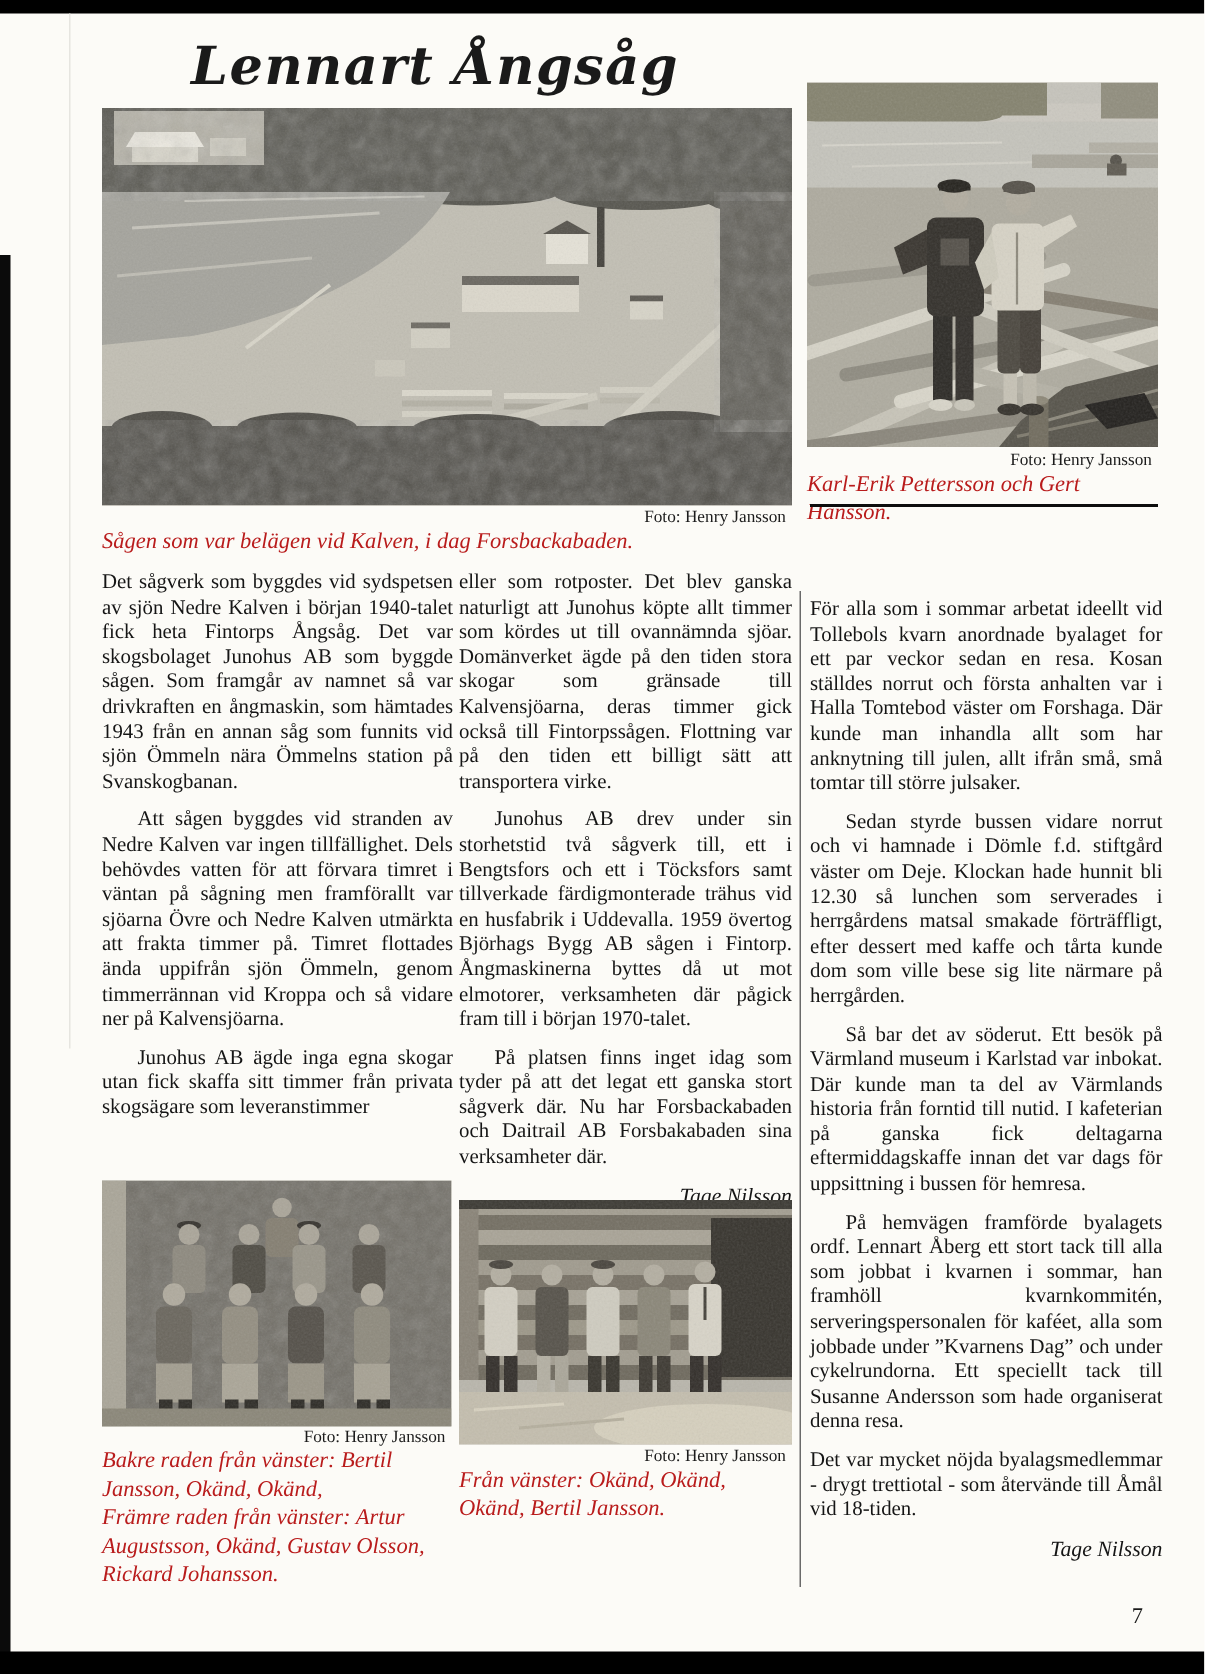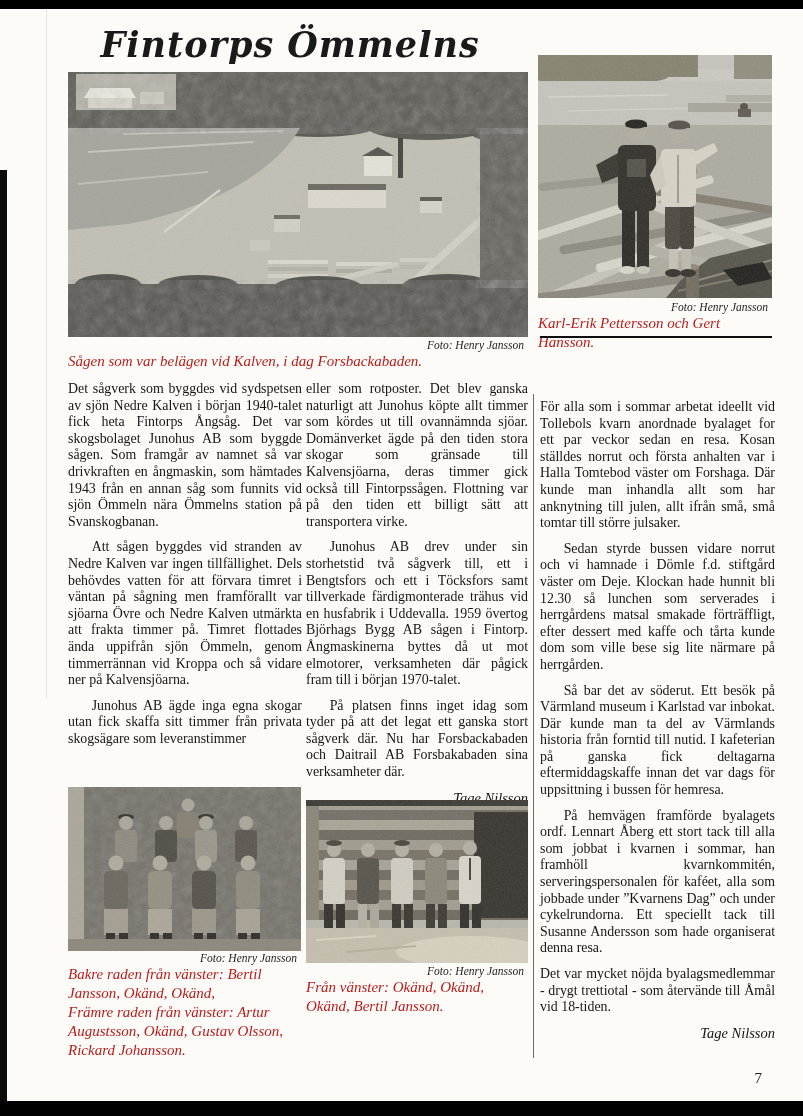--- a/index.html
+++ b/index.html
@@ -17,21 +17,21 @@
   .blackletter{left:536px;top:342px;width:240px;text-align:center;font-size:30px;
         font-family:"DejaVu Serif",serif;font-weight:bold;letter-spacing:.5px;
         text-shadow:.7px 0 currentColor, 0 .4px currentColor;}
   
   .photo{position:absolute;overflow:hidden;background:#b9b6ac;}
   .photo-a{left:68px;top:72px;width:460px;height:265px;}
   .photo-b{left:538px;top:55px;width:234px;height:243px;}
   .photo-c{left:68px;top:787px;width:233px;height:164px;}
   .photo-d{left:306px;top:800px;width:222px;height:163px;}
   
-  .credit{position:absolute;font-style:italic;font-size:11.5px;text-align:right;color:#1c1c1c;}
+  .credit{position:absolute;font-size:11.5px;text-align:right;color:#1c1c1c;}
   .credit-a{left:268px;top:339px;width:256px;}
   .credit-b{left:538px;top:301px;width:230px;}
   .credit-c{left:64px;top:952px;width:233px;}
   .credit-d{left:302px;top:965px;width:222px;}
   .caption{position:absolute;font-style:italic;font-size:15px;line-height:19px;color:#b91c1c;}
   .caption-a{left:68px;top:352px;width:460px;}
   .caption-b{left:538px;top:314px;width:236px;}
   .caption-c{left:68px;top:965px;width:246px;}
   .caption-d{left:306px;top:978px;width:224px;}
   
@@ -49,21 +49,21 @@
 </head>
 <body>
 
 <div class="page">
 
   <div class="abs bar-top"></div>
   <div class="abs bar-left"></div>
   <div class="abs bar-bottom"></div>
   <div class="abs crease"></div>
 
-  <div class="abs script-title">Fintorps Ömmelns</div>
+  <div class="abs script-title">Lennart Ångsåg</div>
 
   <div class="photo photo-a">
     <svg width="460" height="265" viewBox="0 0 460 265">
       <defs>
         <filter id="grainA" x="0" y="0" width="100%" height="100%">
           <feTurbulence type="fractalNoise" baseFrequency="0.8" numOctaves="2" seed="4"></feTurbulence>
           <feColorMatrix type="saturate" values="0"></feColorMatrix>
         </filter>
         <filter id="canopyA" x="0" y="0" width="100%" height="100%">
           <feTurbulence type="fractalNoise" baseFrequency="0.09" numOctaves="3" seed="9"></feTurbulence>

